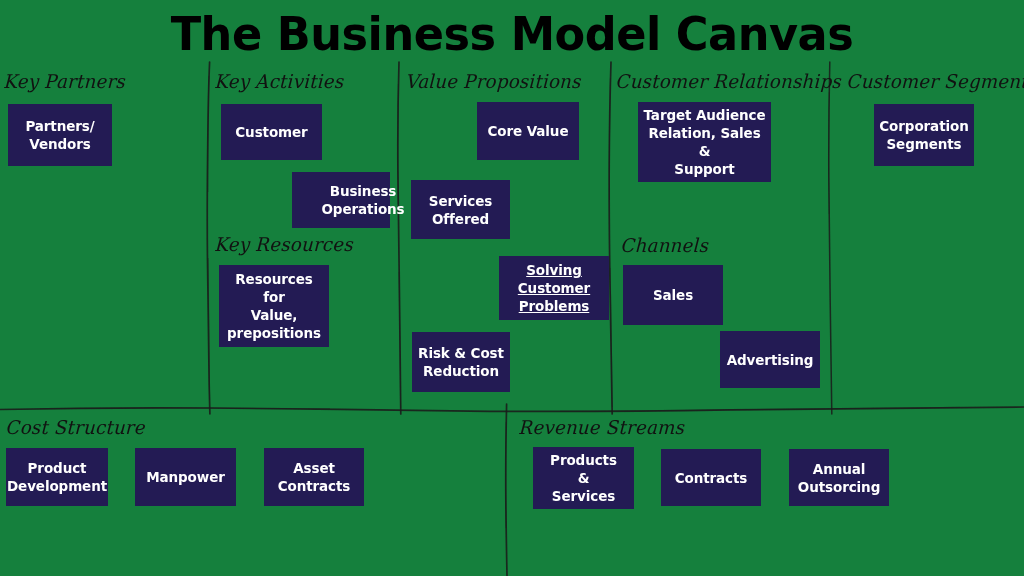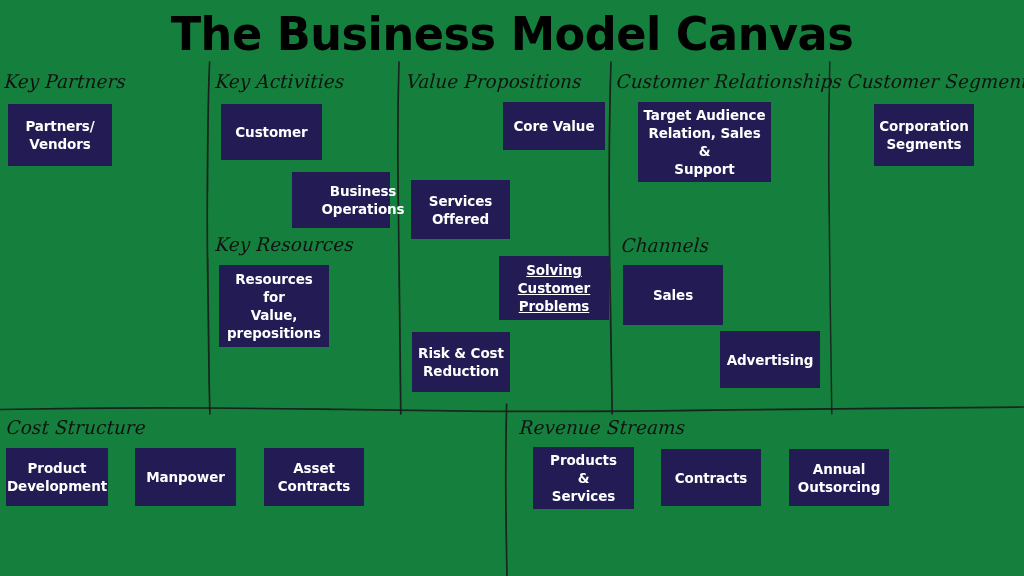--- a/index.html
+++ b/index.html
@@ -135,21 +135,21 @@
   <div class="box" style="left:221px; top:104px; width:101px; height:56px;">Customer</div>
   <div class="box" style="left:292px; top:172px; width:98px; height:56px;padding-left:48px;">Business
 Operations</div>
 
   <div class="sec-head" style="left:215px; top:233px;">Key Resources</div>
   <div class="box" style="left:219px; top:265px; width:110px; height:82px;">Resources for
 Value,
 prepositions</div>
 
   <div class="sec-head" style="left:406px; top:70px;">Value Propositions</div>
-  <div class="box" style="left:503px; top:102px; width:102px; height:48px;">Core Value</div>
+  <div class="box" style="left:477px; top:102px; width:102px; height:58px;">Core Value</div>
   <div class="box" style="left:411px; top:180px; width:99px; height:59px;">Services
 Offered</div>
   <div class="box" style="left:499px; top:256px; width:110px; height:64px;text-decoration:underline;">Solving
 Customer
 Problems</div>
   <div class="box" style="left:412px; top:332px; width:98px; height:60px;">Risk &amp; Cost
 Reduction</div>
 
   <div class="sec-head" style="left:616px; top:70px;">Customer Relationships</div>
   <div class="box" style="left:638px; top:102px; width:133px; height:80px;">Target Audience

